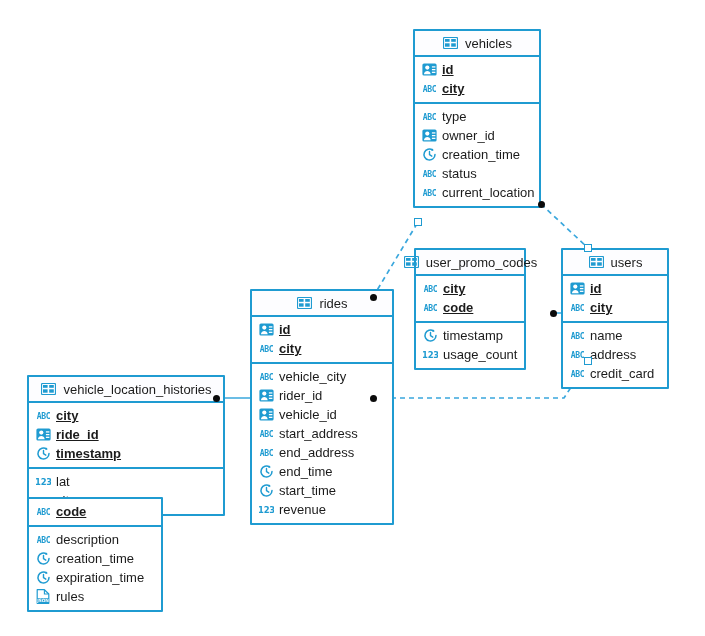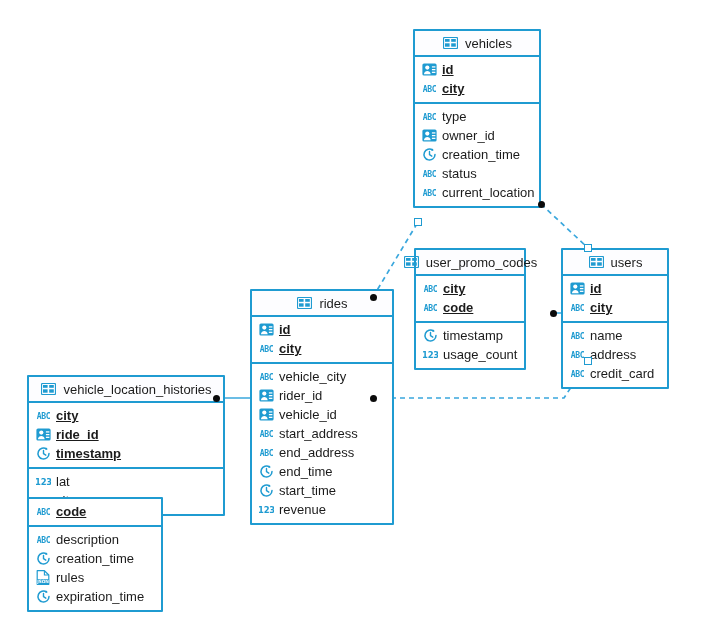--- a/index.html
+++ b/index.html
@@ -499,38 +499,38 @@
             <svg width="15" height="15" viewBox="0 0 15 15">
               <path d="M13 7.5a5.5 5.5 0 1 1-2.4-4.55" fill="none" stroke="#1f9bd1" stroke-width="1.5" stroke-linecap="round"></path>
               <path d="M10.2 1.4l1.3 2.0-2.35 0.35z" fill="#1f9bd1"></path>
               <path d="M7.5 4.4v3.3l2.3 1.5" fill="none" stroke="#1f9bd1" stroke-width="1.4" stroke-linecap="round" stroke-linejoin="round"></path>
             </svg>
           </span>
           <span class="col-label">creation_time</span>
         </div>
         <div class="col-row">
           <span class="ticon">
+            <svg width="15" height="15" viewBox="0 0 15 15">
+              <path d="M13 7.5a5.5 5.5 0 1 1-2.4-4.55" fill="none" stroke="#1f9bd1" stroke-width="1.5" stroke-linecap="round"></path>
+              <path d="M10.2 1.4l1.3 2.0-2.35 0.35z" fill="#1f9bd1"></path>
+              <path d="M7.5 4.4v3.3l2.3 1.5" fill="none" stroke="#1f9bd1" stroke-width="1.4" stroke-linecap="round" stroke-linejoin="round"></path>
+            </svg>
+          </span>
+          <span class="col-label">expiration_time</span>
+        </div>
+        <div class="col-row">
+          <span class="ticon">
             <svg width="14" height="15" viewBox="0 0 14 15">
               <path d="M1.2 0.7h7.2l4.4 4.3v9.3H1.2z" fill="none" stroke="#1f9bd1" stroke-width="1.2" stroke-linejoin="round"></path>
               <path d="M8.4 0.9v4.1h4.2" fill="none" stroke="#1f9bd1" stroke-width="1.1"></path>
               <rect x="1.0" y="9.3" width="12" height="5.0" rx="0.8" fill="#1f9bd1"></rect>
               <text x="7" y="13.4" font-family="DejaVu Sans, sans-serif" font-size="4.3" font-weight="bold" fill="#ffffff" text-anchor="middle" letter-spacing="-0.15">JSON</text>
             </svg>
           </span>
           <span class="col-label">rules</span>
-        </div>
-        <div class="col-row">
-          <span class="ticon">
-            <svg width="15" height="15" viewBox="0 0 15 15">
-              <path d="M13 7.5a5.5 5.5 0 1 1-2.4-4.55" fill="none" stroke="#1f9bd1" stroke-width="1.5" stroke-linecap="round"></path>
-              <path d="M10.2 1.4l1.3 2.0-2.35 0.35z" fill="#1f9bd1"></path>
-              <path d="M7.5 4.4v3.3l2.3 1.5" fill="none" stroke="#1f9bd1" stroke-width="1.4" stroke-linecap="round" stroke-linejoin="round"></path>
-            </svg>
-          </span>
-          <span class="col-label">expiration_time</span>
         </div>
       </div>
     </div>
     <div class="ep-dot" style="left: 537.5px; top: 200.5px; background: rgb(11, 11, 11);"></div>
     <div class="ep-sq" style="left: 584px; top: 244px;"></div>
     <div class="ep-dot" style="left: 369.5px; top: 293.5px; background: rgb(11, 11, 11);"></div>
     <div class="ep-sq" style="left: 414px; top: 218px;"></div>
     <div class="ep-dot" style="left: 369.5px; top: 394.5px; background: rgb(11, 11, 11);"></div>
     <div class="ep-sq" style="left: 584px; top: 357px;"></div>
     <div class="ep-dot" style="left: 549.5px; top: 309.5px; background: rgb(11, 11, 11);"></div>

